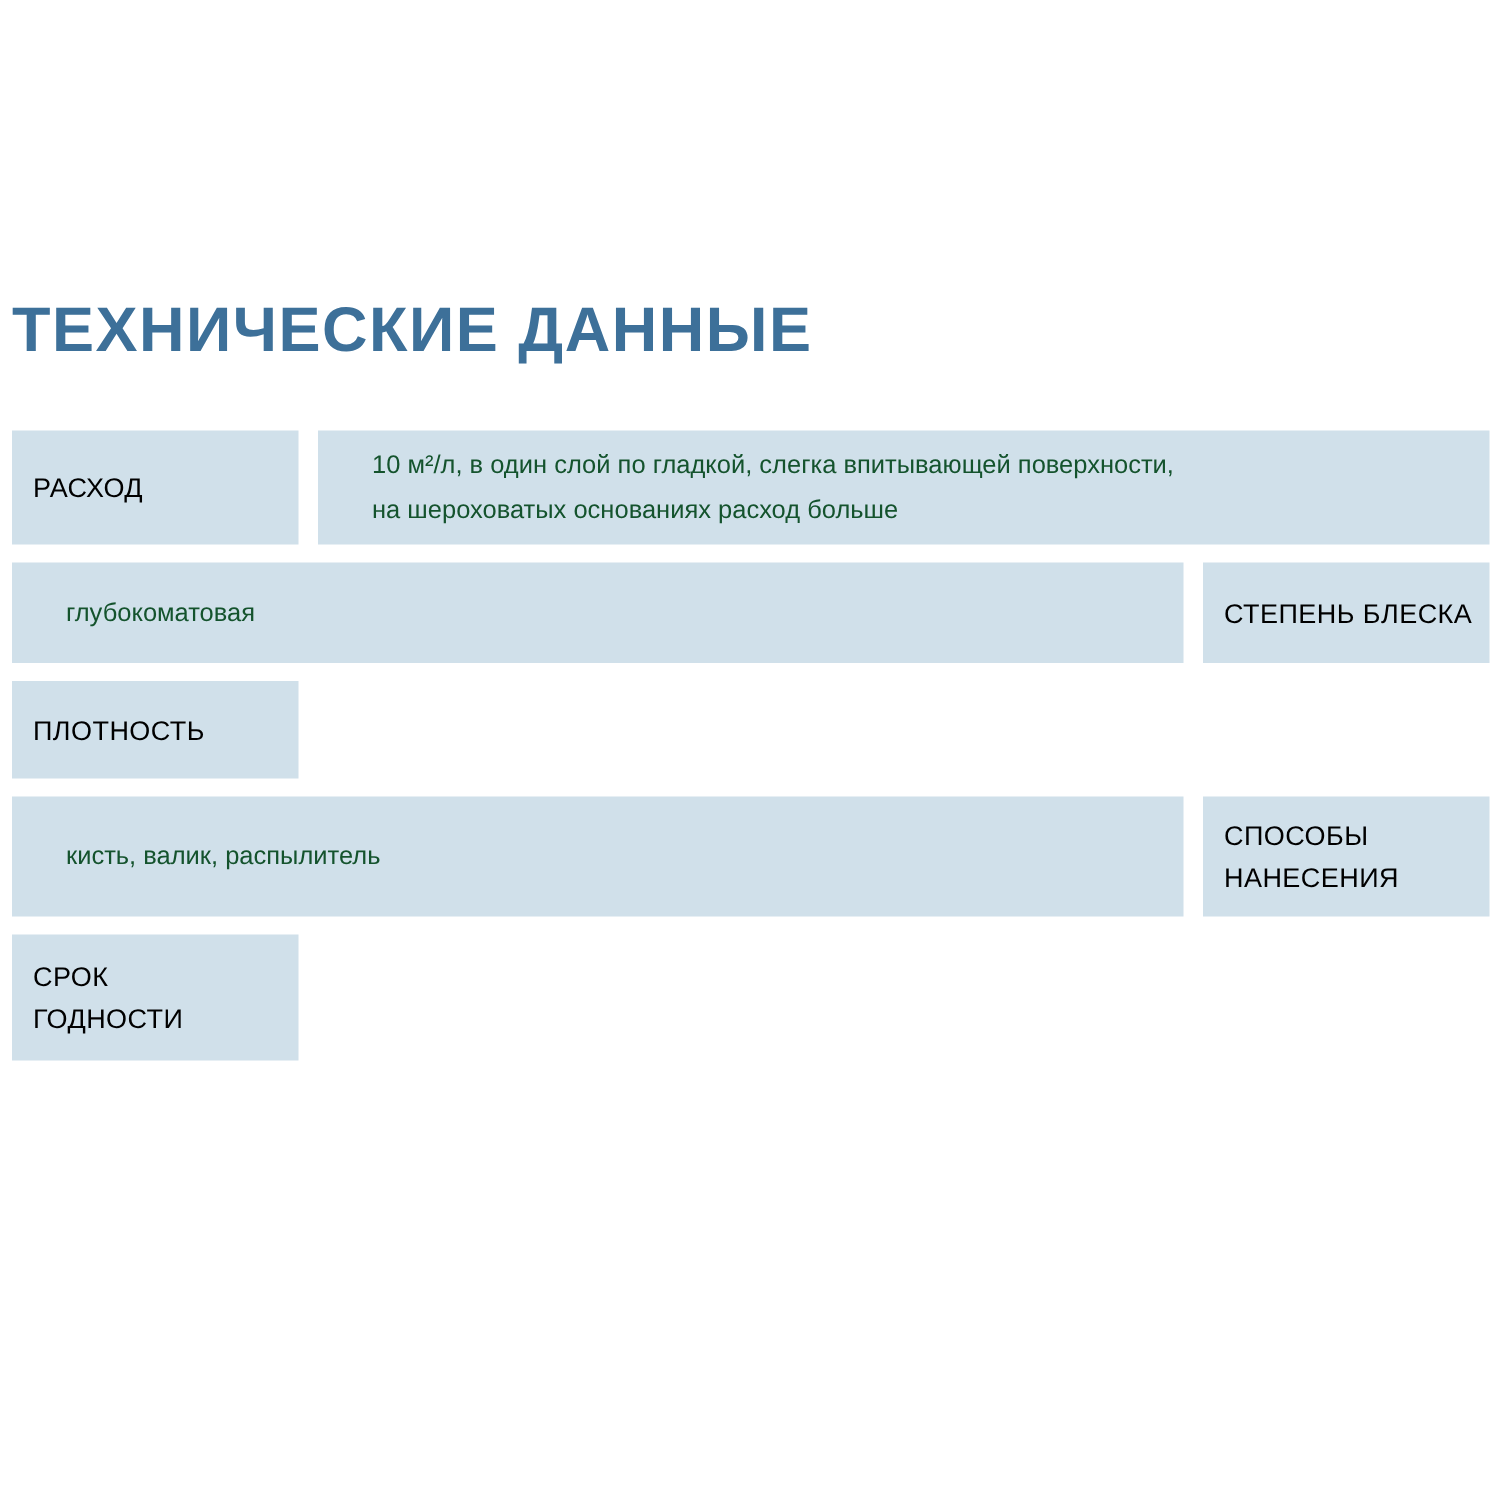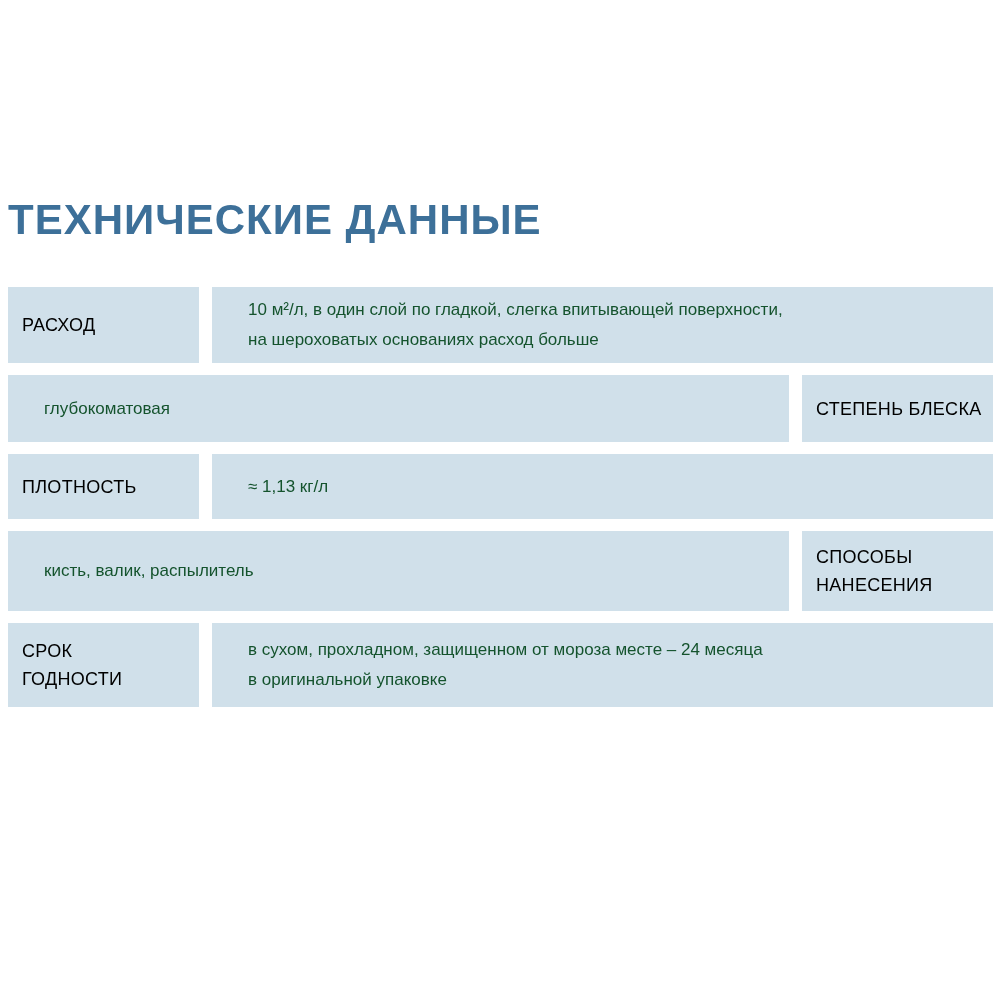--- a/index.html
+++ b/index.html
@@ -82,31 +82,28 @@
 на шероховатых основаниях расход больше</div>
     </div>
 
     <div class="spec-row">
       <div class="cell value-cell h67">глубокоматовая</div>
       <div class="cell label-cell h67">СТЕПЕНЬ БЛЕСКА</div>
     </div>
 
     <div class="spec-row">
       <div class="cell label-cell h65">ПЛОТНОСТЬ</div>
-      <div class="cell value-cell h65">≈ 1,13 кг/л</div>
     </div>
 
 
     <div class="spec-row">
       <div class="cell value-cell h80">кисть, валик, распылитель</div>
       <div class="cell label-cell h80">СПОСОБЫ
 НАНЕСЕНИЯ</div>
     </div>
 
     <div class="spec-row">
       <div class="cell label-cell h84">СРОК
 ГОДНОСТИ</div>
-      <div class="cell value-cell h84">в сухом, прохладном, защищенном от мороза месте – 24 месяца
-в оригинальной упаковке</div>
     </div>
 
   </div>
 </div>
 
 </body></html>

